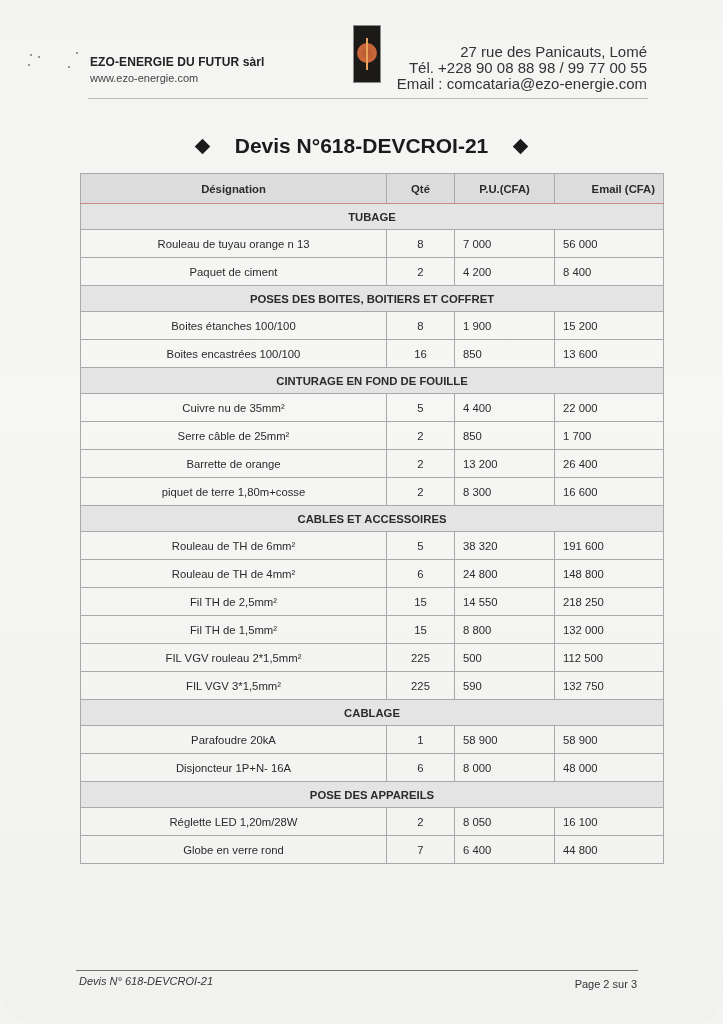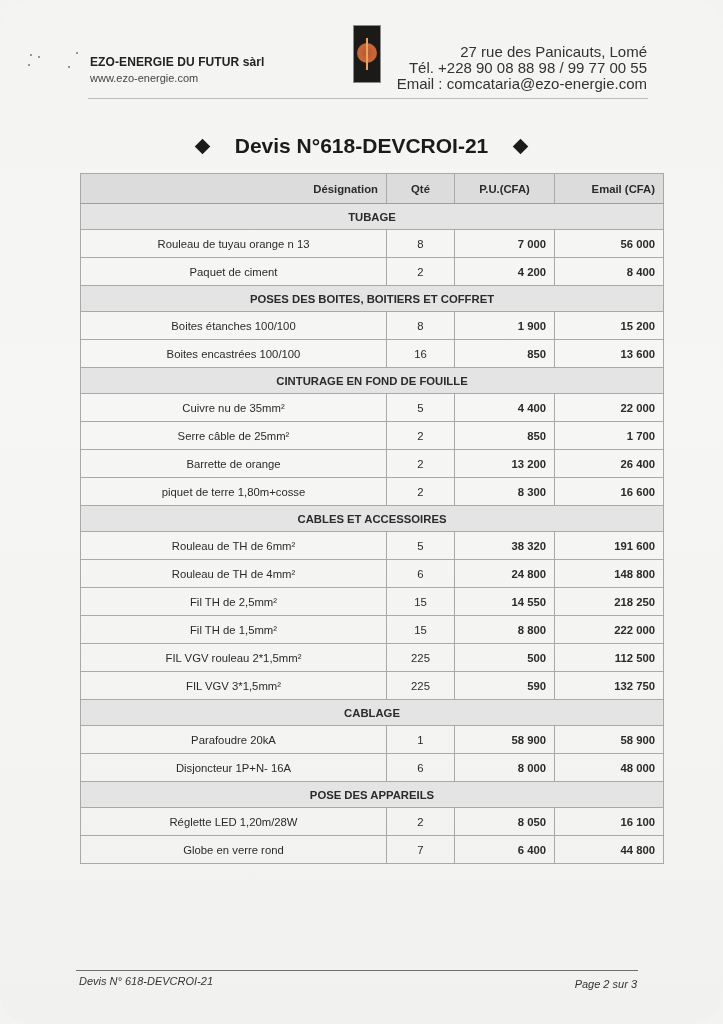--- a/index.html
+++ b/index.html
@@ -26,32 +26,32 @@
   .hdr-rule { position: absolute; left: 88px; top: 98px; width: 560px; height: 1px; background: #bdbdbd; }
 
   .title-row { position: absolute; left: 0; width: 723px; top: 134px; text-align: center; }
   .title { font-size: 21px; font-weight: bold; color: #1b1b1b; display: inline-block; vertical-align: middle; margin: 0 22px; }
   .diamond { display: inline-block; width: 11px; height: 11px; background: #1b1b1b; transform: rotate(45deg); vertical-align: middle; }
 
   table.quote { position: absolute; left: 80px; top: 173px; width: 583px; border-collapse: collapse;
     border: 1.5px solid #c98a8c; table-layout: fixed; }
   table.quote td, table.quote th { border: 1px solid #a9a9a9; font-size: 11.3px; padding: 0 8px; height: 27px; color: #2b2b2b; }
   table.quote th { background: #dcdcdc; font-weight: bold; height: 29px; border-bottom: 1.5px solid #c98a8c; }
-  th.c-des { text-align: right; }
+  th.c-des { text-align: center; }
   th.c-qty { text-align: center; }
   th.c-pu { text-align: center; }
   th.c-tot { text-align: right; }
   td.des { text-align: center; }
   td.qty { text-align: center; }
-  td.num { text-align: right; padding-right: 10px; font-weight: bold; }
+  td.num { padding-right: 10px; }
   tr.section td { background: #e4e4e4; text-align: center; font-weight: bold; height: 25px; }
 
   .ftr-rule { position: absolute; left: 76px; top: 970px; width: 562px; height: 1px; background: #6f6f6f; }
   .ftr-left { position: absolute; left: 79px; top: 975px; font-size: 11px; font-style: italic; color: #333; }
-  .ftr-right { position: absolute; right: 86px; top: 978px; font-size: 11px; font-style: italic; color: #333; }
+  .ftr-right { position: absolute; right: 86px; top: 978px; font-size: 11px; color: #333; }
 
   .specks { position: absolute; left: 28px; top: 52px; width: 50px; height: 20px; }
   .speck { position: absolute; width: 2px; height: 2px; background: #777; border-radius: 50%; }
 </style>
 </head>
 <body>
 
 <div class="page">
 
   <div class="specks">
@@ -177,21 +177,21 @@
         <tr>
           <td class="des">Fil TH de 2,5mm²</td>
           <td class="qty">15</td>
           <td class="num">14 550</td>
           <td class="num">218 250</td>
         </tr>
         <tr>
           <td class="des">Fil TH de 1,5mm²</td>
           <td class="qty">15</td>
           <td class="num">8 800</td>
-          <td class="num">222 000</td>
+          <td class="num">132 000</td>
         </tr>
         <tr>
           <td class="des">FIL VGV  rouleau 2*1,5mm²</td>
           <td class="qty">225</td>
           <td class="num">500</td>
           <td class="num">112 500</td>
         </tr>
         <tr>
           <td class="des">FIL VGV 3*1,5mm²</td>
           <td class="qty">225</td>

